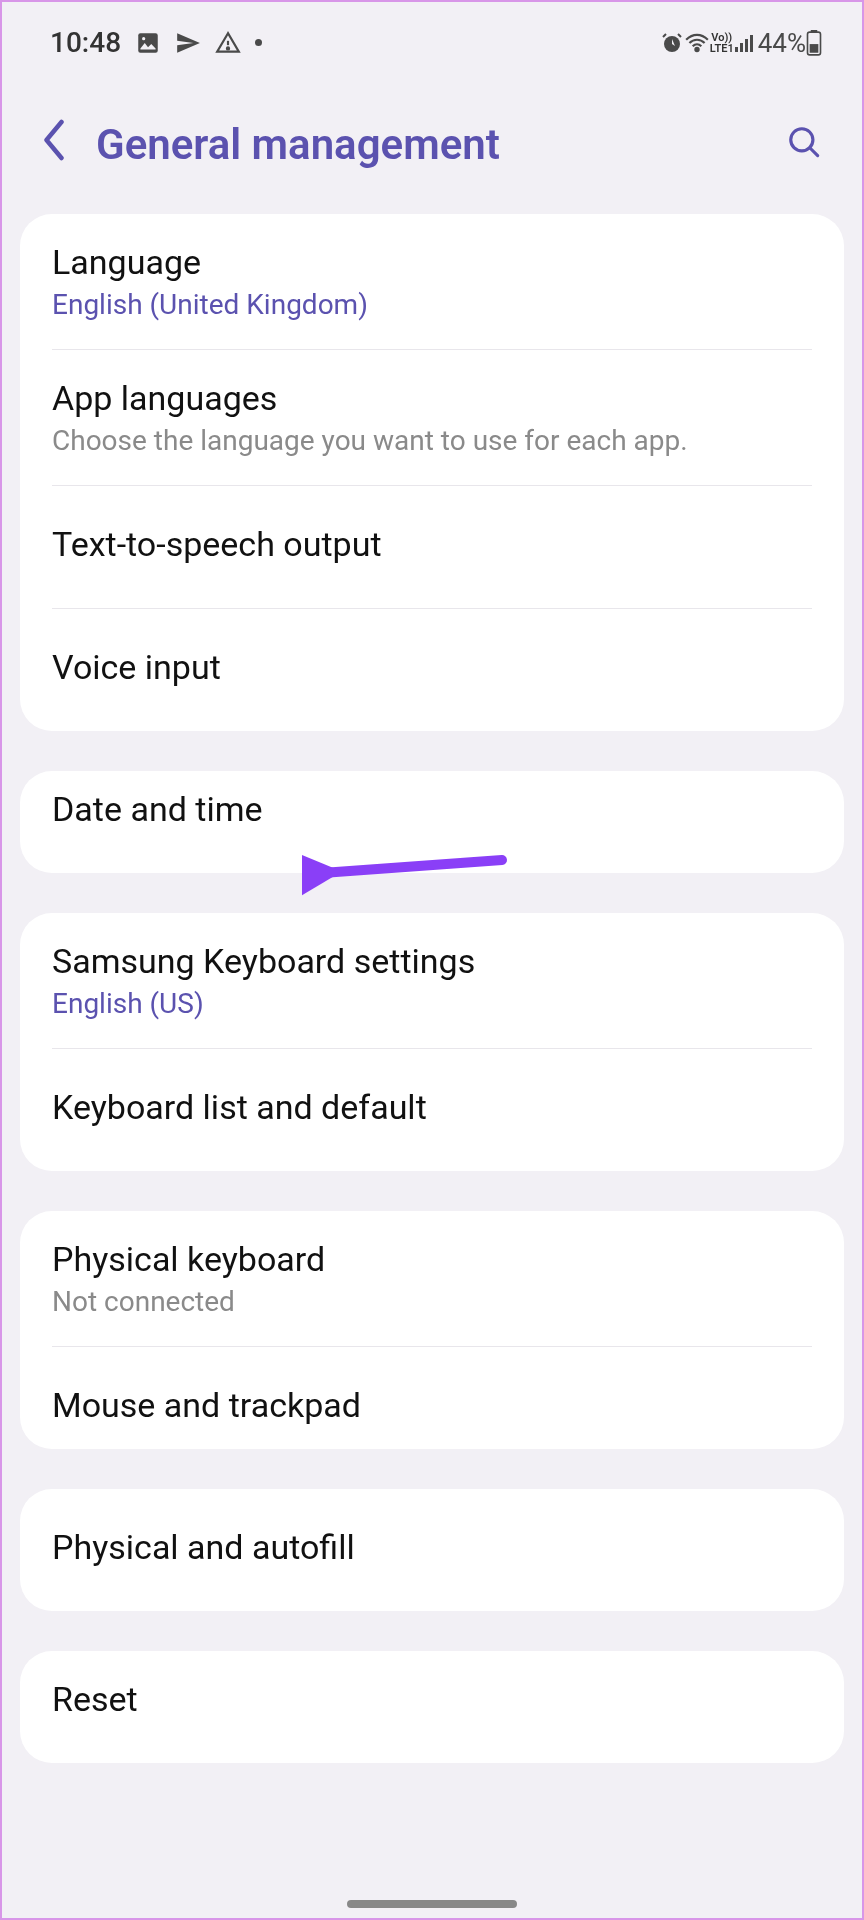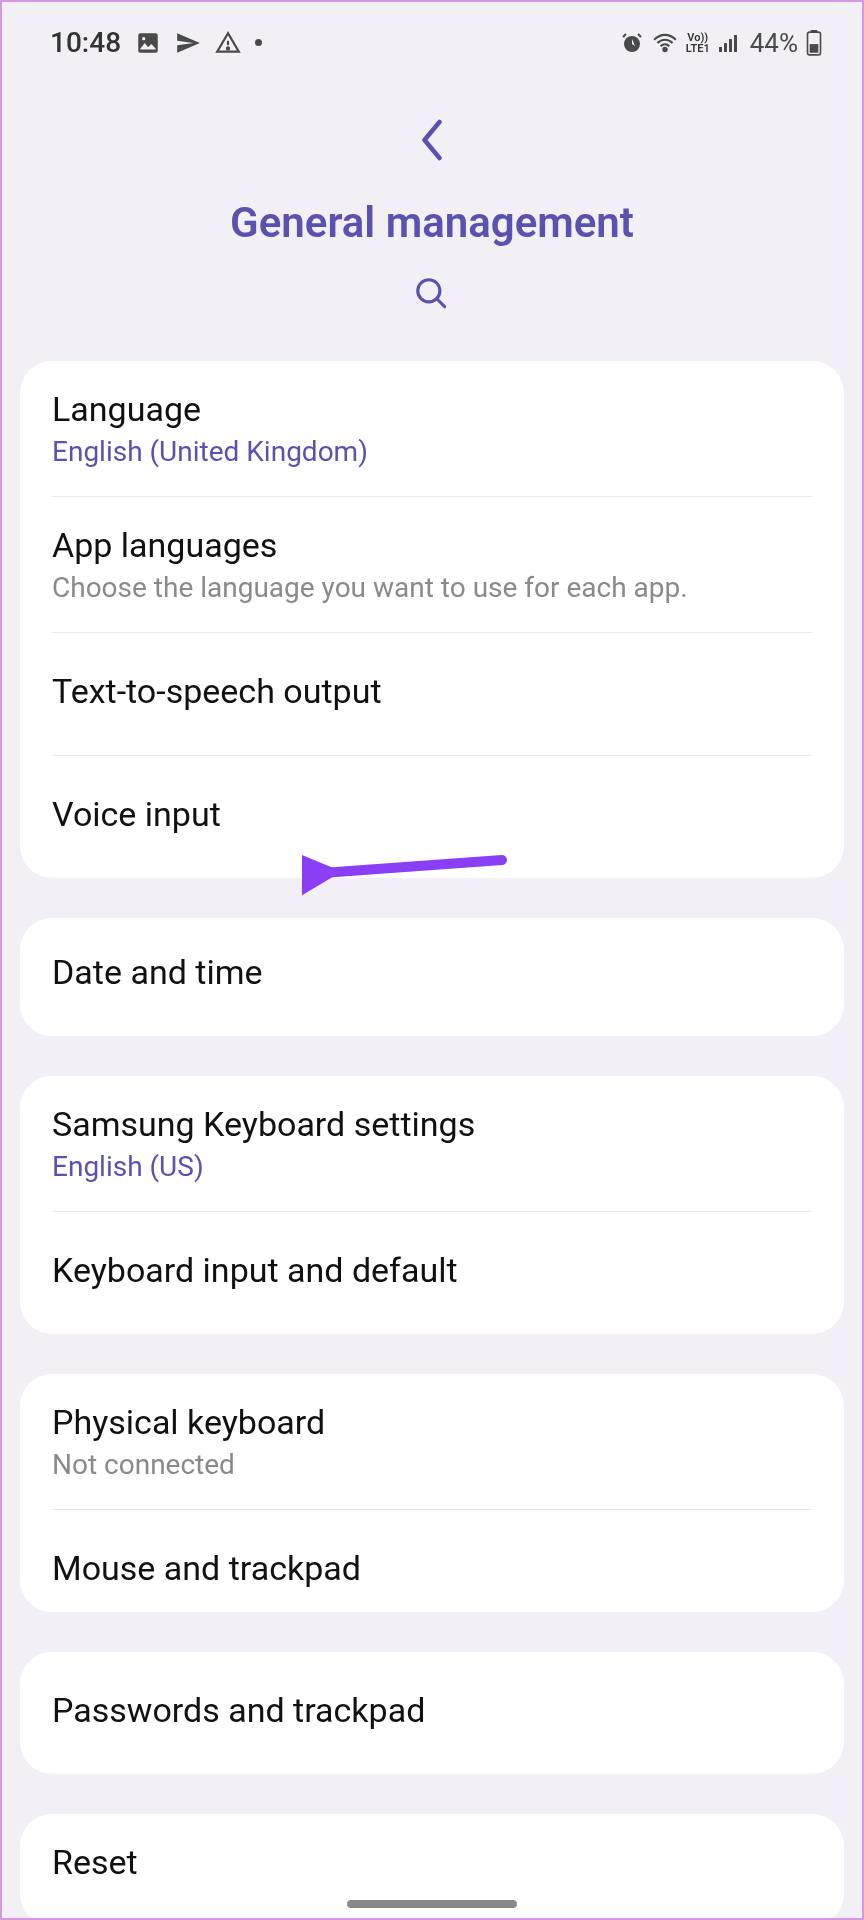--- a/index.html
+++ b/index.html
@@ -29,21 +29,20 @@
     
     .status-left {
       display: flex;
       align-items: center;
       gap: 14px;
     }
     
     .status-right {
       display: flex;
       align-items: center;
-      gap: 8px;
     }
     
     .clock {
       font-weight: 500;
       font-size: 28px;
     }
     
     .status-icon {
       display: inline-flex;
       align-items: center;
@@ -53,21 +52,20 @@
     .battery-text {
       font-size: 26px;
       color: #4a4a4a;
     }
     
     .header {
       display: flex;
       align-items: center;
       padding: 32px 38px 44px 38px;
       gap: 28px;
-      flex-direction: column;
     }
     
     .back-icon {
       color: #5b52af;
       font-size: 36px;
     }
     
     .header-title {
       font-size: 42px;
       font-weight: 600;
@@ -245,50 +243,50 @@
   <div class="item" style="padding-top:38px;padding-bottom:38px">
     <div class="item-title">Text-to-speech output</div>
   </div>
   <div class="divider"></div>
   <div class="item" style="padding-top:38px;padding-bottom:38px">
     <div class="item-title">Voice input</div>
   </div>
 </div>
 
 <div class="card">
-  <div class="item" style="padding-top:34px;padding-bottom:38px">
+  <div class="item" style="padding-top:18px;padding-bottom:38px">
     <div class="item-title">Date and time</div>
   </div>
 </div>
 
 <div class="card">
   <div class="item">
     <div class="item-title">Samsung Keyboard settings</div>
     <div class="item-sub sub-accent">English (US)</div>
   </div>
   <div class="divider"></div>
   <div class="item" style="padding-top:38px;padding-bottom:38px">
-    <div class="item-title">Keyboard input and default</div>
+    <div class="item-title">Keyboard list and default</div>
   </div>
 </div>
 
 <div class="card">
   <div class="item">
     <div class="item-title">Physical keyboard</div>
     <div class="item-sub sub-muted">Not connected</div>
   </div>
   <div class="divider"></div>
   <div class="item" style="padding-top:38px;padding-bottom:18px">
     <div class="item-title">Mouse and trackpad</div>
   </div>
 </div>
 
 <div class="card">
   <div class="item" style="padding-top:38px;padding-bottom:38px">
-    <div class="item-title">Passwords and trackpad</div>
+    <div class="item-title">Physical and autofill</div>
   </div>
 </div>
 
 <div class="card" style="margin-bottom:0">
   <div class="item" style="padding-bottom:38px">
     <div class="item-title">Reset</div>
   </div>
 </div>
 
 <div class="arrow-annotation">

